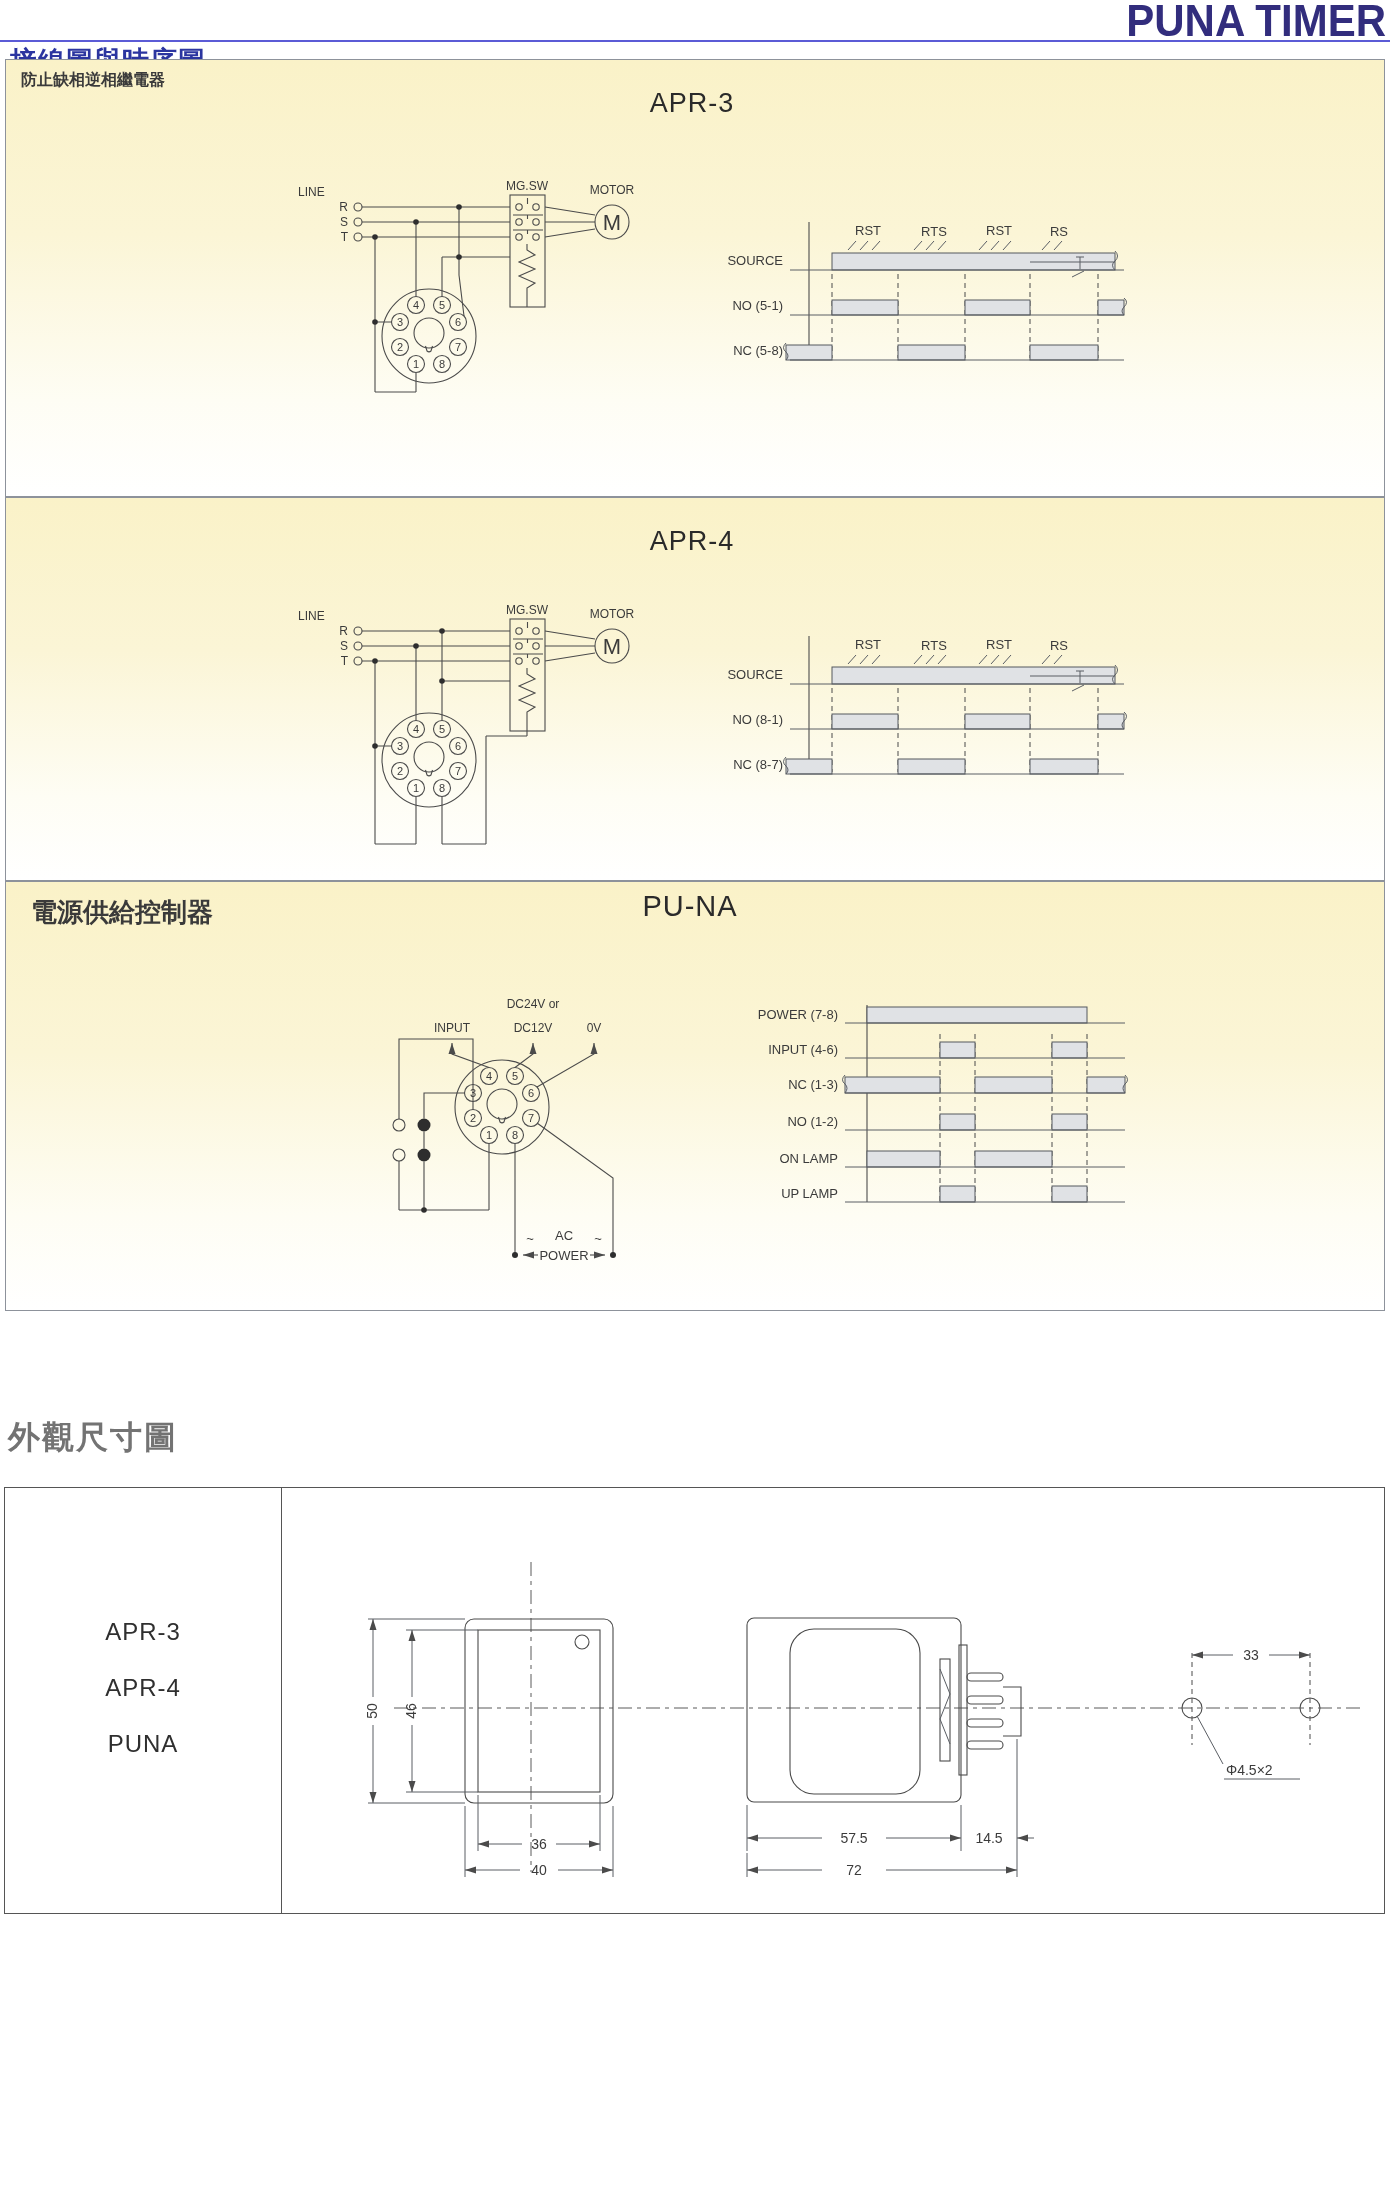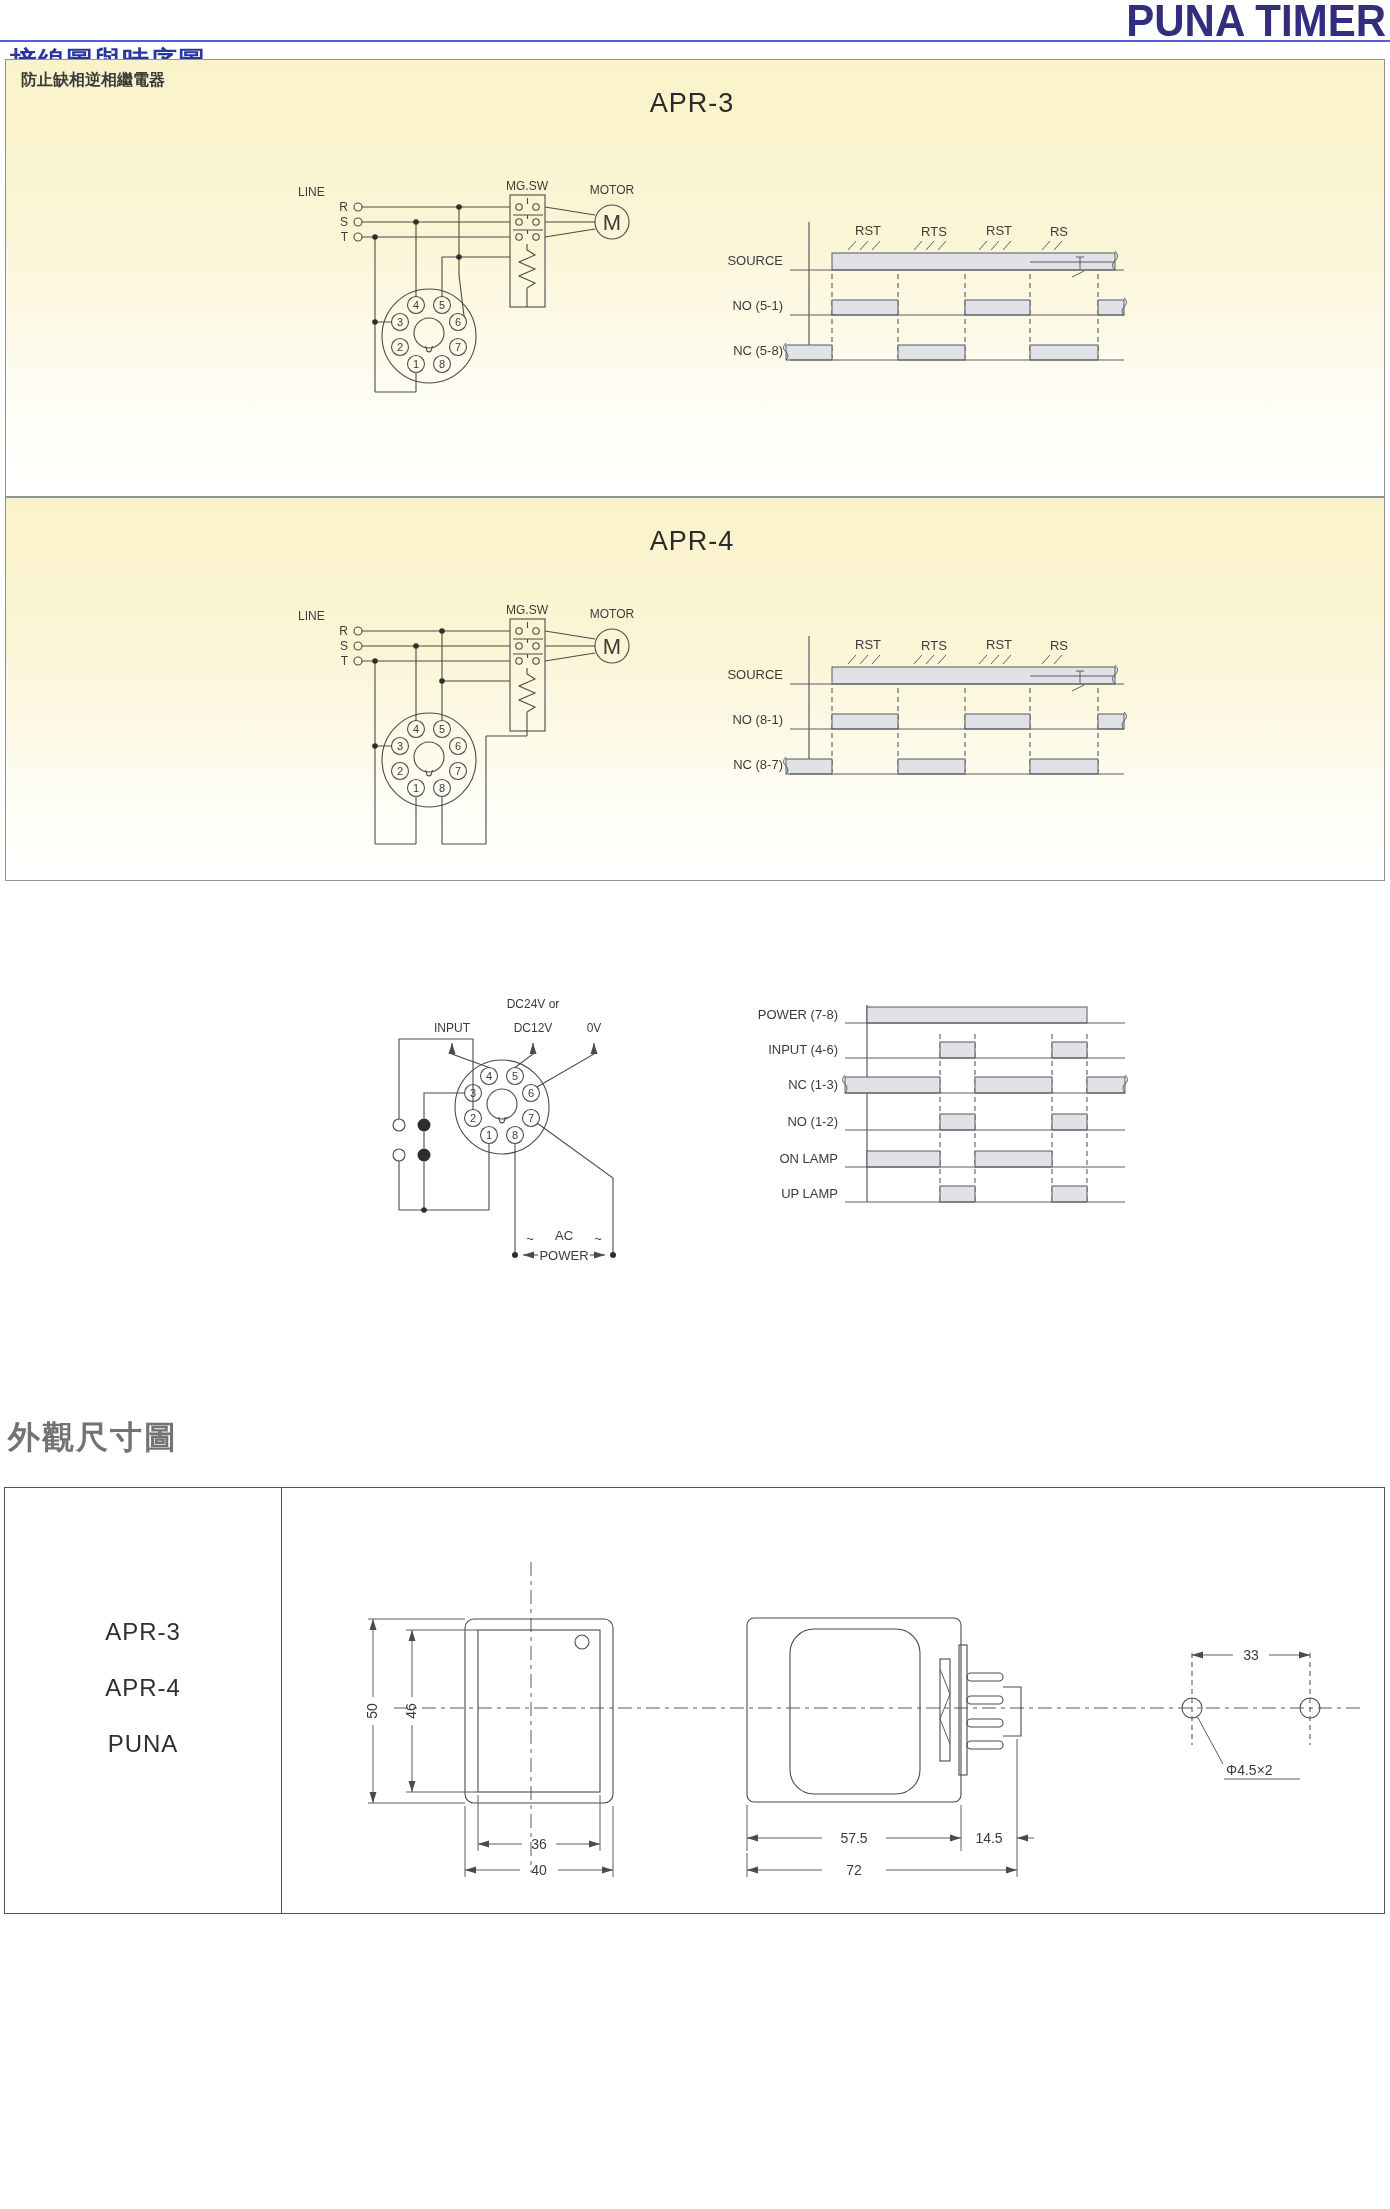--- a/index.html
+++ b/index.html
@@ -202,20 +202,24 @@
     <rect x="275" y="148" width="65" height="15" class="bar"></rect>
     <rect x="408" y="148" width="26" height="15" class="bar"></rect>
     <path class="lnt" d="M434,146 q5,4 0,9 q-4,4 0,8 M100,163 H434"></path>
     <text class="t13" x="93" y="203" text-anchor="end">NC  (8-7)</text>
     <rect x="96" y="193" width="46" height="15" class="bar"></rect>
     <rect x="208" y="193" width="67" height="15" class="bar"></rect>
     <rect x="340" y="193" width="68" height="15" class="bar"></rect>
     <path class="lnt" d="M96,191 q-5,5 0,9 q4,4 0,8 M100,208 H434"></path>
   </svg>
 
+  <div class="panel" style="top:881px;height:430px;">
+    <div class="panel-label" style="left:25px;top:13px;font-size:26px;">電源供給控制器</div>
+    <div class="panel-title" style="left:614px;top:8px;font-size:29px;">PU-NA</div>
+  </div>
 
   <svg style="left:360px;top:942px;" width="330" height="330" viewBox="0 0 330 330">
     <defs>
       <marker id="pa" viewBox="0 0 10 8" refX="10" refY="4" markerWidth="10" markerHeight="8" orient="auto">
         <path d="M10,4 L0,0.8 L0,7.2 z" fill="#4b4b4b"></path>
       </marker>
     </defs>
     <text class="t12" x="173" y="66" text-anchor="middle">DC24V or</text>
     <text class="t12" x="92" y="90" text-anchor="middle">INPUT</text>
     <text class="t12" x="173" y="90" text-anchor="middle">DC12V</text>

